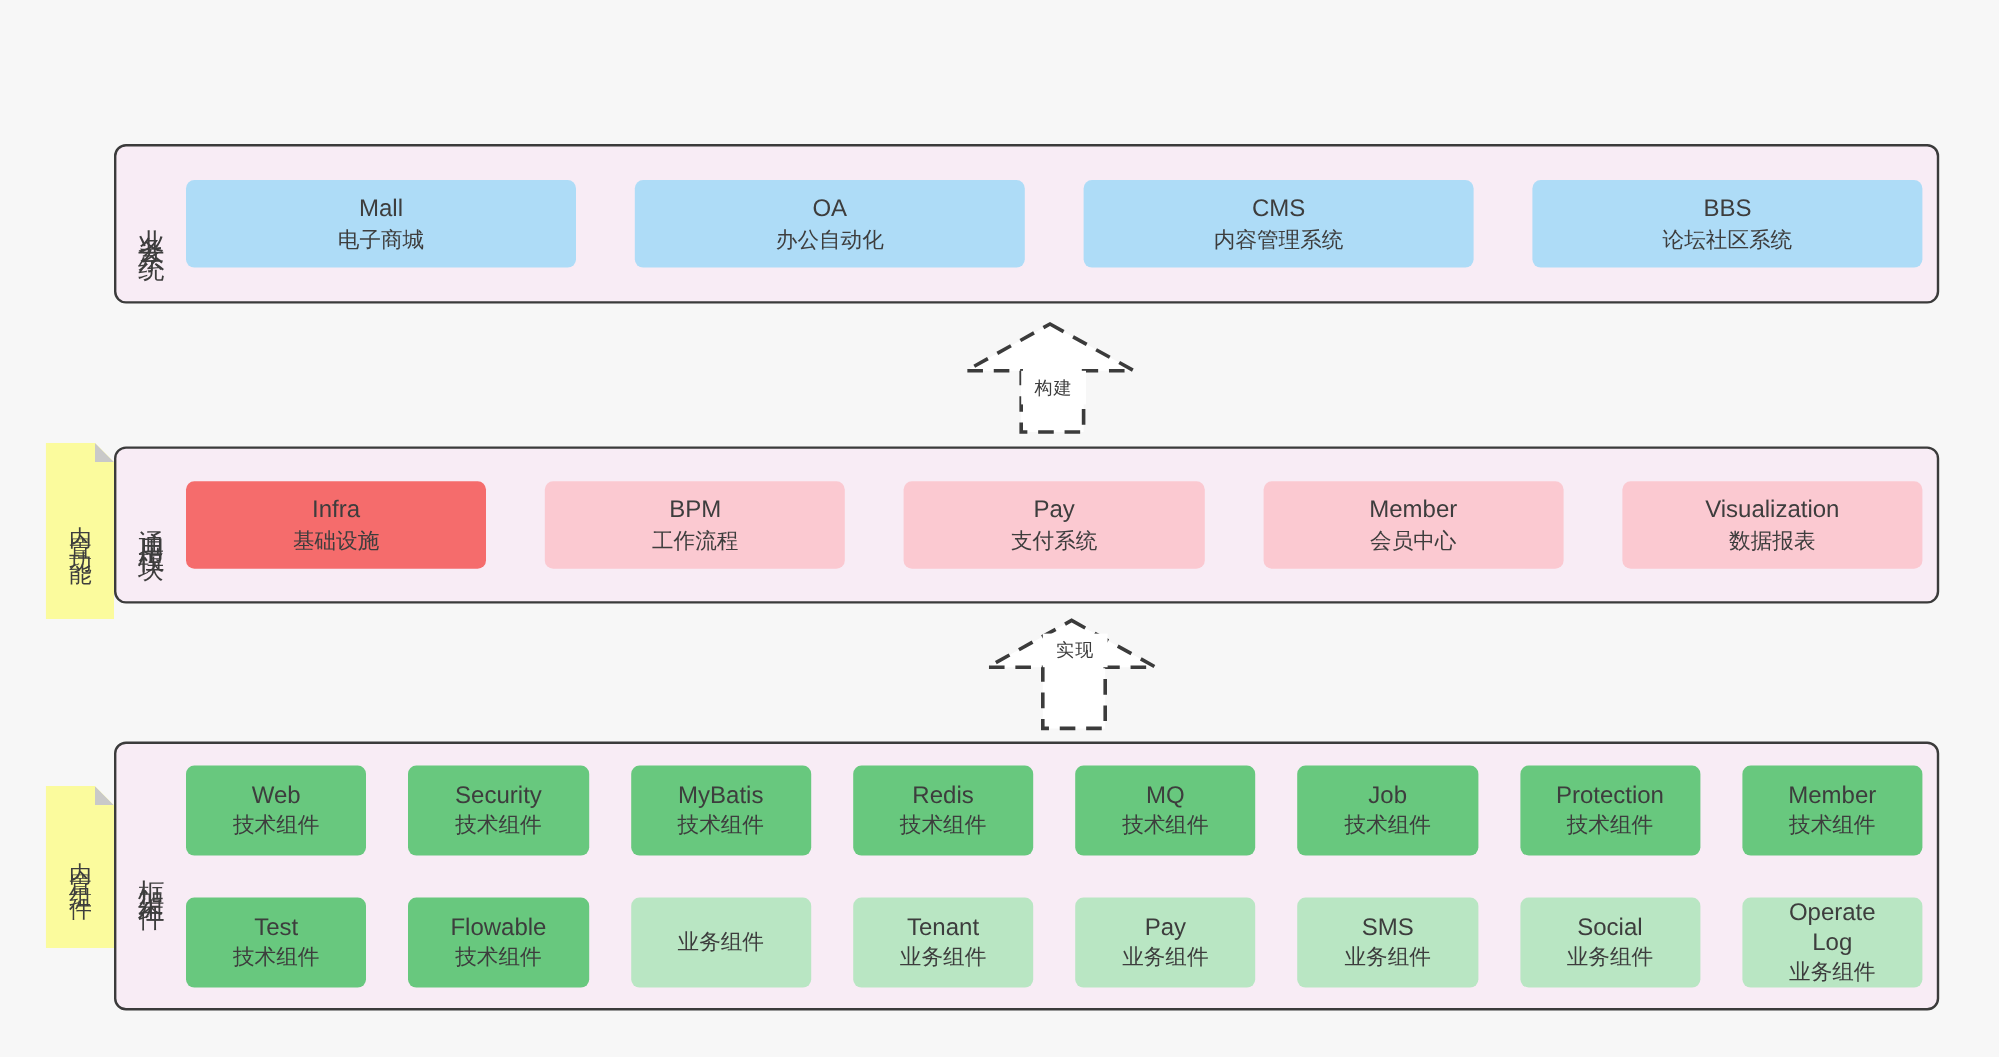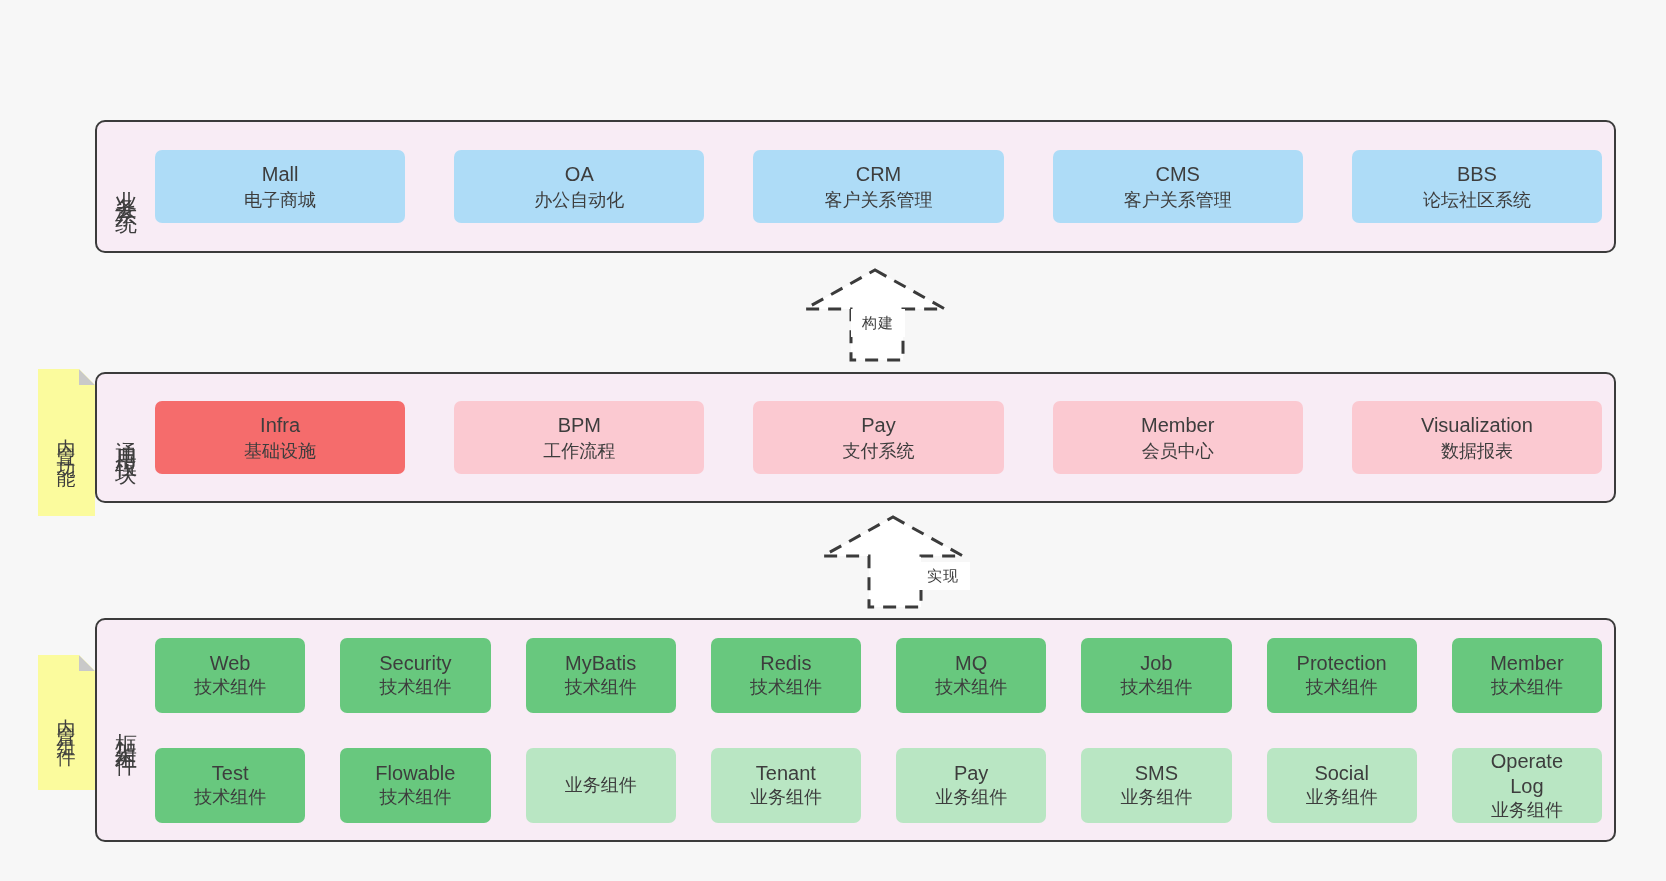--- a/index.html
+++ b/index.html
@@ -84,26 +84,22 @@
       <div class="row">
         <div class="box v-blue">
           <div class="box-name">Mall</div>
           <div class="box-sub">电子商城</div>
         </div>
         <div class="box v-blue">
           <div class="box-name">OA</div>
           <div class="box-sub">办公自动化</div>
         </div>
         <div class="box v-blue">
-          <div class="box-name">CRM</div>
-          <div class="box-sub">客户关系管理</div>
-        </div>
-        <div class="box v-blue">
           <div class="box-name">CMS</div>
-          <div class="box-sub">客户关系管理</div>
+          <div class="box-sub">内容管理系统</div>
         </div>
         <div class="box v-blue">
           <div class="box-name">BBS</div>
           <div class="box-sub">论坛社区系统</div>
         </div>
       </div>
     </div>
 </section>
 
 <svg class="arrow-svg" style="left:790px;top:265px;" width="170" height="100" viewBox="0 0 170 100">
@@ -137,21 +133,21 @@
           <div class="box-name">Visualization</div>
           <div class="box-sub">数据报表</div>
         </div>
       </div>
     </div>
 </section>
 
 <svg class="arrow-svg" style="left:808px;top:512px;" width="170" height="100" viewBox="0 0 170 100">
   <path d="M85 5 L155 44 L113 44 L113 95 L61 95 L61 44 L15 44 Z" fill="#ffffff" stroke="var(--panel-border)" stroke-width="3" stroke-dasharray="13 9"></path>
 </svg>
-<div class="arrow-label" style="left:869px;top:562px;margin-left:47px;">实现</div>
+<div class="arrow-label" style="left:869px;top:528px;">实现</div>
 
 <section class="layer grid" style="top:618px;height:224px;">
   <div class="label-col">
     <div class="layer-label">框架组件</div>
   </div>
   <div class="boxes">
       <div class="row">
         <div class="box v-green">
           <div class="box-name">Web</div>
           <div class="box-sub">技术组件</div>

